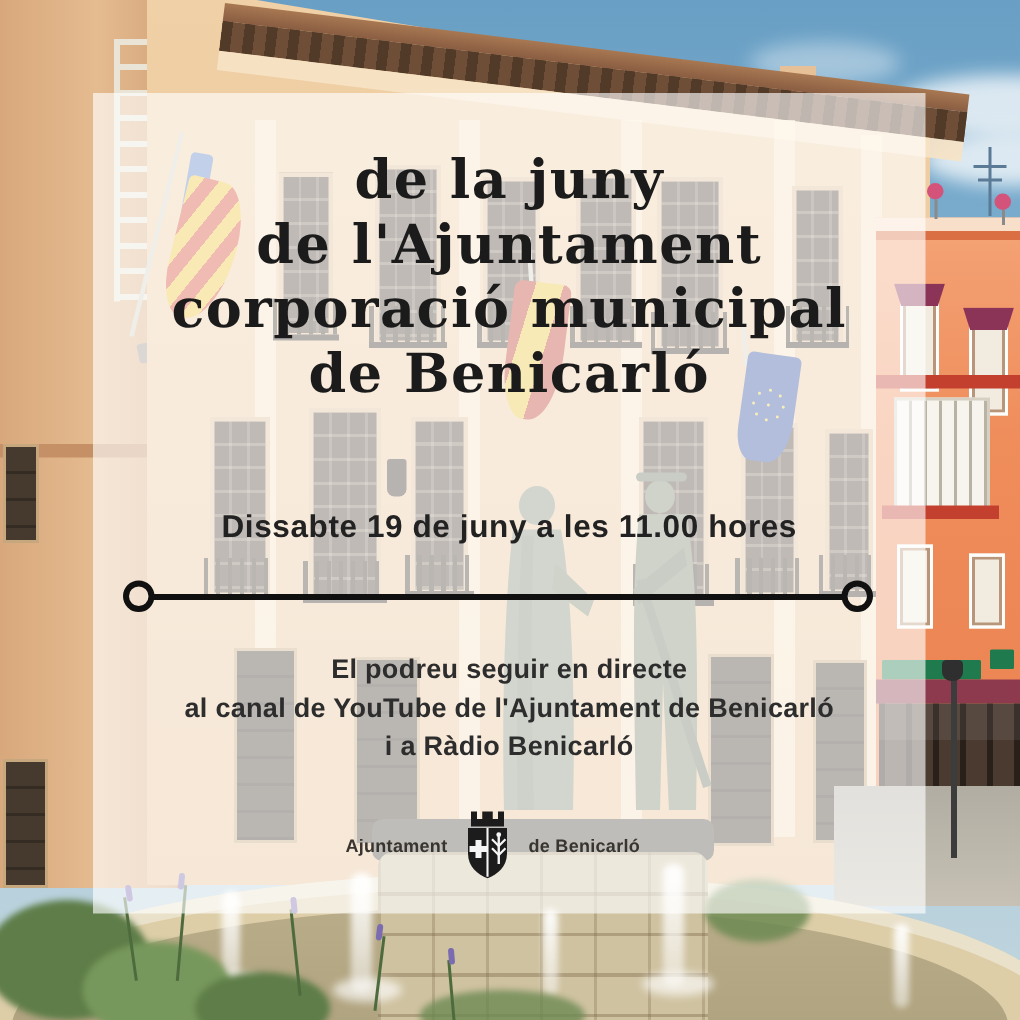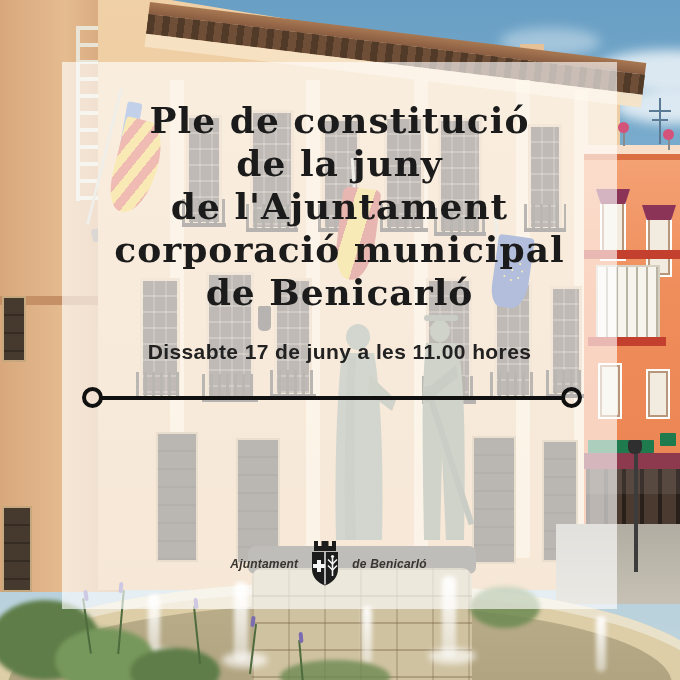--- a/index.html
+++ b/index.html
@@ -96,21 +96,21 @@
   .title span{display:block;}
   .date{left:62px;width:555px;top:340px;text-align:center;font-weight:bold;
         font-size:21px;letter-spacing:.4px;color:#222;}
   .divider{left:82px;top:387px;width:500px;height:21px;display:flex;align-items:center;}
   .ring{width:21px;height:21px;border:4px solid #101010;border-radius:50%;box-sizing:border-box;flex:0 0 auto;background:transparent;}
   .dline{flex:1;height:4px;background:#101010;margin:0 -2px;}
   .info{left:62px;width:555px;top:434px;text-align:center;font-weight:bold;
         font-size:18px;line-height:25.5px;letter-spacing:.2px;color:#2d2d2d;}
   .info span{display:block;}
   .logo{left:62px;width:555px;top:540px;display:flex;justify-content:center;align-items:center;
-        gap:9px;transform:translateX(-11px);font-style:italic;}
+        gap:9px;transform:translateX(-11px);}
   .logotext{font-size:12px;font-weight:bold;letter-spacing:.2px;color:#38342f;}
 </style>
 </head>
 <body>
 
 <div class="canvas">
 
   <div class="bg">
     <div class="abs sky"></div>
     <div class="abs cloud" style="left:595px;top:50px;width:150px;height:42px;"></div>
@@ -264,35 +264,39 @@
     <div class="abs lavtip" style="left:84px;top:590px;transform:rotate(-8deg);"></div>
     <div class="abs lavtip" style="left:119px;top:582px;transform:rotate(5deg);"></div>
     <div class="abs lavtip" style="left:194px;top:598px;transform:rotate(-6deg);"></div>
     <div class="abs lavtip" style="left:251px;top:616px;transform:rotate(7deg);"></div>
     <div class="abs lavtip" style="left:299px;top:632px;transform:rotate(-5deg);"></div>
   </div>
 
   <div class="abs overlay"></div>
 
   <h1 class="abs title">
-    <span>Ple de constitució</span>
     <span>de la juny</span>
     <span>de l'Ajuntament</span>
     <span>corporació municipal</span>
     <span>de Benicarló</span>
   </h1>
 
-  <div class="abs date">Dissabte 17 de juny a les 11.00 hores</div>
+  <div class="abs date">Dissabte 19 de juny a les 11.00 hores</div>
 
   <div class="abs divider">
     <span class="ring"></span>
     <span class="dline"></span>
     <span class="ring"></span>
   </div>
 
+  <div class="abs info">
+    <span>El podreu seguir en directe</span>
+    <span>al canal de YouTube de l'Ajuntament de Benicarló</span>
+    <span>i a Ràdio Benicarló</span>
+  </div>
 
   <div class="abs logo">
     <span class="logotext">Ajuntament</span>
     <svg width="36" height="48" viewBox="0 0 36 48">
       <path d="M7 1 h4 v5 h3.5 v-5 h7 v5 h3.5 v-5 h4 v10 H7 Z" fill="#1c1c1c"></path>
       <path d="M5 12 h26 v17 c0 9 -6.5 14 -13 16.5 C11.5 43 5 38 5 29 Z" fill="#1c1c1c"></path>
       <line x1="18" y1="12" x2="18" y2="44.5" stroke="#f5f5f5" stroke-width="1.4"></line>
       <rect x="10" y="20" width="4" height="12" fill="#f5f5f5"></rect>
       <rect x="6" y="24" width="12" height="4" fill="#f5f5f5"></rect>
       <circle cx="25.5" cy="16.5" r="1.6" fill="#f5f5f5"></circle>

